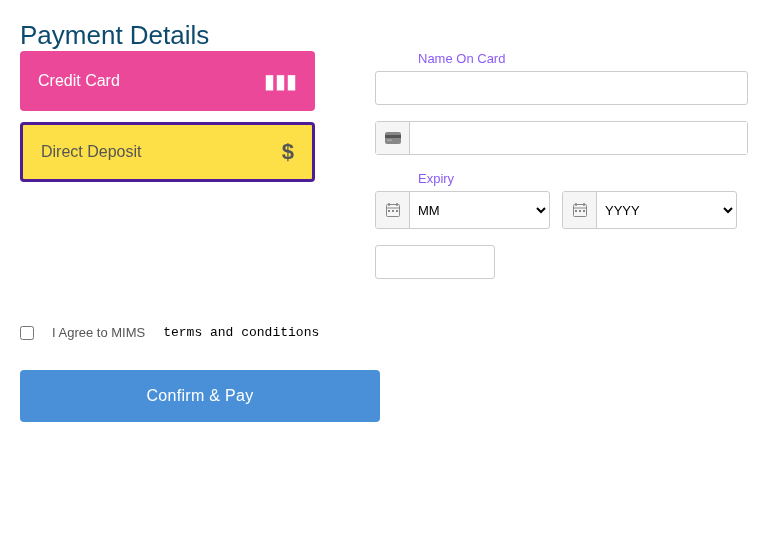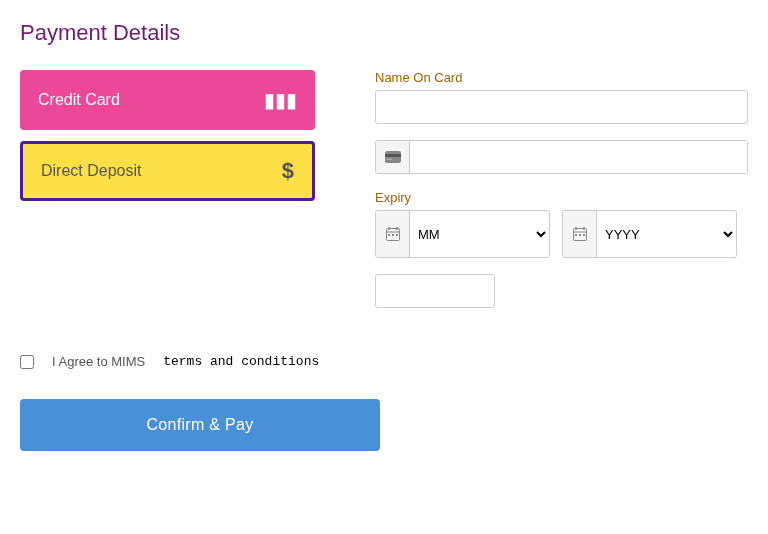--- a/index.html
+++ b/index.html
@@ -8,24 +8,23 @@
       background: #fff;
       color: #333;
       font-size: 14px;
       padding: 20px;
       width: 768px;
       height: 534px;
       overflow: hidden;
     }
 
     .page-title {
-      font-size: 22px;
+      font-size: 26px;
       font-weight: 400;
-      color: #701a75;
-      margin-bottom: 24px;
+      color: #0c4a6e;
     }
 
     .main-layout {
       display: flex;
       gap: 60px;
       align-items: flex-start;
     }
 
     .left-panel {
       width: 295px;
@@ -61,23 +60,24 @@
       flex: 1;
     }
 
     .form-group {
       margin-bottom: 16px;
     }
 
     .form-label {
       display: block;
       font-size: 13px;
-      color: #a16207;
+      color: #8b5cf6;
       margin-bottom: 5px;
       font-weight: 400;
+      margin-left: 43px;
     }
 
     .form-input {
       width: 100%;
       height: 34px;
       border: 1px solid #ccc;
       border-radius: 3px;
       padding: 0 8px;
       font-size: 14px;
       color: #333;
@@ -115,21 +115,21 @@
 
     .expiry-row {
       display: flex;
       gap: 12px;
     }
 
     .select-with-icon {
       display: flex;
       border: 1px solid #ccc;
       border-radius: 3px;
-      height: 48px;
+      height: 38px;
       background: #fff;
       width: 175px;
       overflow: hidden;
     }
 
     .select-with-icon .input-icon {
       width: 34px;
       display: flex;
       align-items: center;
       justify-content: center;

